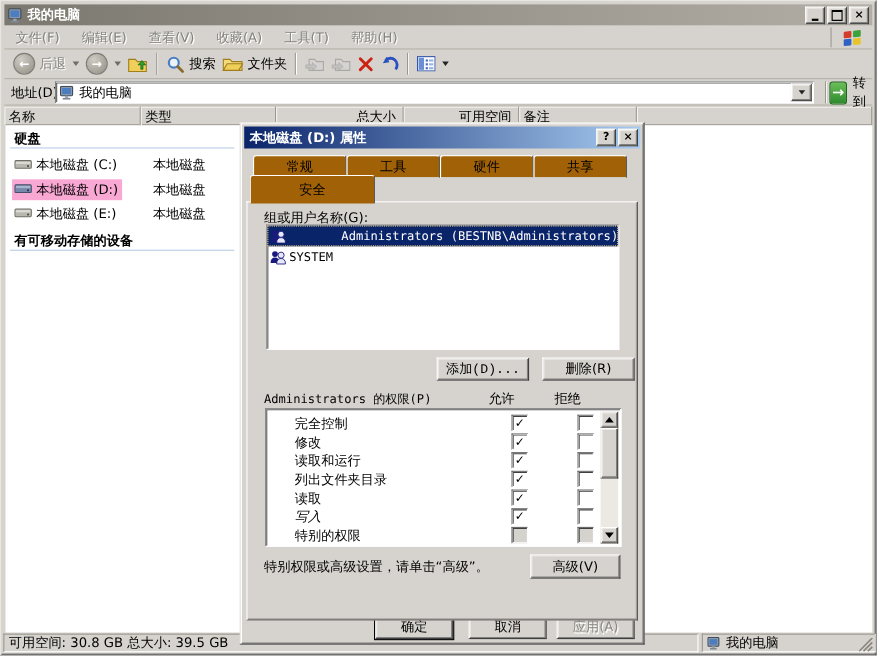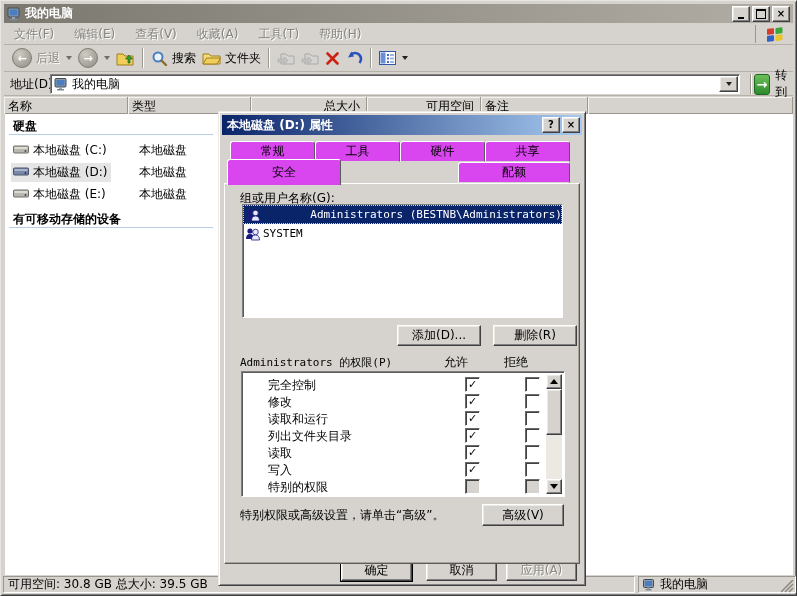--- a/index.html
+++ b/index.html
@@ -36,32 +36,32 @@
   
   .colhead{left:3px;top:96px;width:789px;height:17px;display:flex;}
   .hcell{background:#d6d3ce;border-right:1px solid #9b978e;box-shadow:inset 1px 1px 0 #f4f2ee, inset 0 -1px 0 #9b978e;padding:1px 6px 0 4px;box-sizing:border-box;white-space:nowrap;overflow:hidden;}
   .hcell.r{text-align:right;}
   
   .content{left:4px;top:113px;width:788px;height:461px;background:#fff;overflow:hidden;}
   .grouphead{position:absolute;left:8px;font-weight:bold;}
   .groupline{position:absolute;left:4px;width:204px;height:1px;background:#b9cde4;}
   .lrow{position:absolute;left:6px;height:18px;display:flex;align-items:center;}
   .namecell{display:flex;align-items:center;gap:4px;padding:1px 4px 1px 2px;}
-  .lrow.sel .namecell{background:#e5e5e5;}
+  .lrow.sel .namecell{background:#f9a8d4;}
   .typecell{position:absolute;left:128px;white-space:nowrap;}
   
   .statusbar{left:2px;top:575px;width:793px;height:19px;display:flex;}
   .spanel{border:1px solid;border-color:#9b978e #fff #fff #9b978e;height:17px;box-sizing:border-box;display:flex;align-items:center;padding:0 4px;}
   .grip{position:absolute;right:2px;bottom:2px;}
   
   .dialog{left:217px;top:110px;width:366px;height:473px;background:#d6d3ce;border:1px solid;border-color:#eceae5 #404040 #404040 #eceae5;box-shadow:inset 1px 1px 0 #fff, inset -1px -1px 0 #808080;}
   .dtitle{position:absolute;left:3px;top:3px;width:360px;height:20px;background:linear-gradient(90deg,#0a246a,#a6caf0);display:flex;align-items:center;box-sizing:border-box;padding-left:5px;}
   .dtitle .t{color:#fff;font-weight:bold;}
   .dbtns{position:absolute;right:2px;top:2px;display:flex;gap:2px;}
-  .tab{position:absolute;height:21px;background:#d946ef;border:1px solid;border-color:#fff #5a5a5a #d6d3ce #fff;border-radius:3px 3px 0 0;box-sizing:border-box;display:flex;align-items:center;justify-content:center;}
+  .tab{position:absolute;height:21px;background:#a16207;border:1px solid;border-color:#fff #5a5a5a #d6d3ce #fff;border-radius:3px 3px 0 0;box-sizing:border-box;display:flex;align-items:center;justify-content:center;}
   .tab.active{height:26px;z-index:5;border-bottom:none;}
   .tabpanel{position:absolute;left:5px;top:71px;width:356px;height:381px;background:#d6d3ce;border:1px solid;border-color:#fff #5a5a5a #5a5a5a #fff;box-shadow:inset -1px -1px 0 #a8a49c;box-sizing:border-box;z-index:1;}
   .userlist{position:absolute;left:23px;top:92px;width:319px;height:112px;z-index:2;}
   .urow{display:flex;align-items:center;height:19px;padding-left:2px;gap:2px;font-family:"DejaVu Sans Mono",monospace;font-size:11px;}
   .urow.sel{background:#0a246a;color:#fff;outline:1px dotted #f0d07a;outline-offset:-1px;justify-content:space-between;}
   .dlgbtn{position:absolute;height:21px;display:flex;align-items:center;justify-content:center;box-sizing:border-box;}
   .dlgbtn.default{outline:1px solid #000;}
   .dlgbtn .dis{color:#8a8880;text-shadow:1px 1px 0 #fff;}
   .permhdr{position:absolute;white-space:nowrap;}
   .mono{font-family:"DejaVu Sans Mono",monospace;font-size:11px;}
@@ -233,21 +233,21 @@
     <span style="position:absolute;left:750px;display:flex;align-items:center;gap:5px;">
       <span class="gobtn">→</span>
       <span>转到</span>
     </span>
   </div>
 
   <div class="abs colhead">
     <span class="hcell" style="width:124px;">名称</span>
     <span class="hcell" style="width:123px;">类型</span>
     <span class="hcell r" style="width:116px;">总大小</span>
-    <span class="hcell r" style="width:114px;">可用空间</span>
+    <span class="hcell r" style="width:105px;">可用空间</span>
     <span class="hcell" style="width:107px;">备注</span>
     <span class="hcell" style="flex:1;"></span>
   </div>
 
   <div class="abs content">
     <div class="grouphead" style="top:4px;">硬盘</div>
     <div class="groupline" style="top:20px;"></div>
 
     <div class="lrow" style="top:27px;">
       <span class="namecell">
@@ -331,21 +331,20 @@
             <span>×</span>
           </span>
       </span>
     </div>
 
     <span class="tab" style="left:11px;top:29px;width:85px;">常规</span>
     <span class="tab" style="left:96px;top:29px;width:85px;">工具</span>
     <span class="tab" style="left:181px;top:29px;width:85px;">硬件</span>
     <span class="tab" style="left:266px;top:29px;width:85px;">共享</span>
     <span class="tab active" style="left:8px;top:47px;width:114px;">安全</span>
-    <span class="tab" style="left:239px;top:50px;width:112px;">配额</span>
 
     <div class="tabpanel"></div>
 
     <div class="abs" style="left:21px;top:78px;z-index:2;">组或用户名称(G):</div>
 
     <div class="userlist sunkenfield">
       <div class="urow sel">
         <span>
           <svg width="16" height="14" viewBox="0 0 16 14">
               <circle cx="5" cy="4" r="2.6" fill="#1a1a7e"></circle>
@@ -362,21 +361,21 @@
               <circle cx="5" cy="4" r="2.6" fill="#1a1a7e"></circle>
               <path d="M1 12 q0-5 4-5 q4 0 4 5 z" fill="#1a1a7e"></path>
               <circle cx="10.5" cy="5" r="2.8" fill="#e8e8f8" stroke="#1a1a7e" stroke-width="0.8"></circle>
               <path d="M6.5 13 q0-5 4-5 q4 0 4 5 z" fill="#e8e8f8" stroke="#1a1a7e" stroke-width="0.8"></path>
             </svg>
         </span>
         <span>SYSTEM</span>
       </div>
     </div>
 
-    <span class="dlgbtn raised" style="left:178px;top:213px;width:84px;z-index:2;">
+    <span class="dlgbtn raised" style="left:178px;top:213px;width:84px;z-index:2;font-family:Liberation Mono, monospace;">
         <span>添加(D)...</span>
       </span>
     <span class="dlgbtn raised" style="left:274px;top:213px;width:84px;z-index:2;">
         <span>删除(R)</span>
       </span>
 
     <span class="permhdr mono" style="left:21px;top:243px;z-index:2;">Administrators 的权限(P)</span>
     <span class="permhdr" style="left:215px;top:242px;width:44px;text-align:center;z-index:2;">允许</span>
     <span class="permhdr" style="left:275px;top:242px;width:44px;text-align:center;z-index:2;">拒绝</span>
 
@@ -399,21 +398,21 @@
       <div class="prow" style="top:55px;">
         <span class="pname">列出文件夹目录</span>
         <span class="cb" style="left:207px;" data-state="checked">✓</span>
         <span class="cb" style="left:267px;" data-state="unchecked"></span>
       </div>
       <div class="prow" style="top:72px;">
         <span class="pname">读取</span>
         <span class="cb" style="left:207px;" data-state="checked">✓</span>
         <span class="cb" style="left:267px;" data-state="unchecked"></span>
       </div>
-      <div class="prow" style="top:89px;">
+      <div class="prow" style="top:89px;font-style:italic;">
         <span class="pname">写入</span>
         <span class="cb" style="left:207px;" data-state="checked">✓</span>
         <span class="cb" style="left:267px;" data-state="unchecked"></span>
       </div>
       <div class="prow" style="top:106px;">
         <span class="pname">特别的权限</span>
         <span class="cb" style="left:207px;" data-state="disabled"></span>
         <span class="cb" style="left:267px;" data-state="disabled"></span>
       </div>
       <div class="vscroll">

